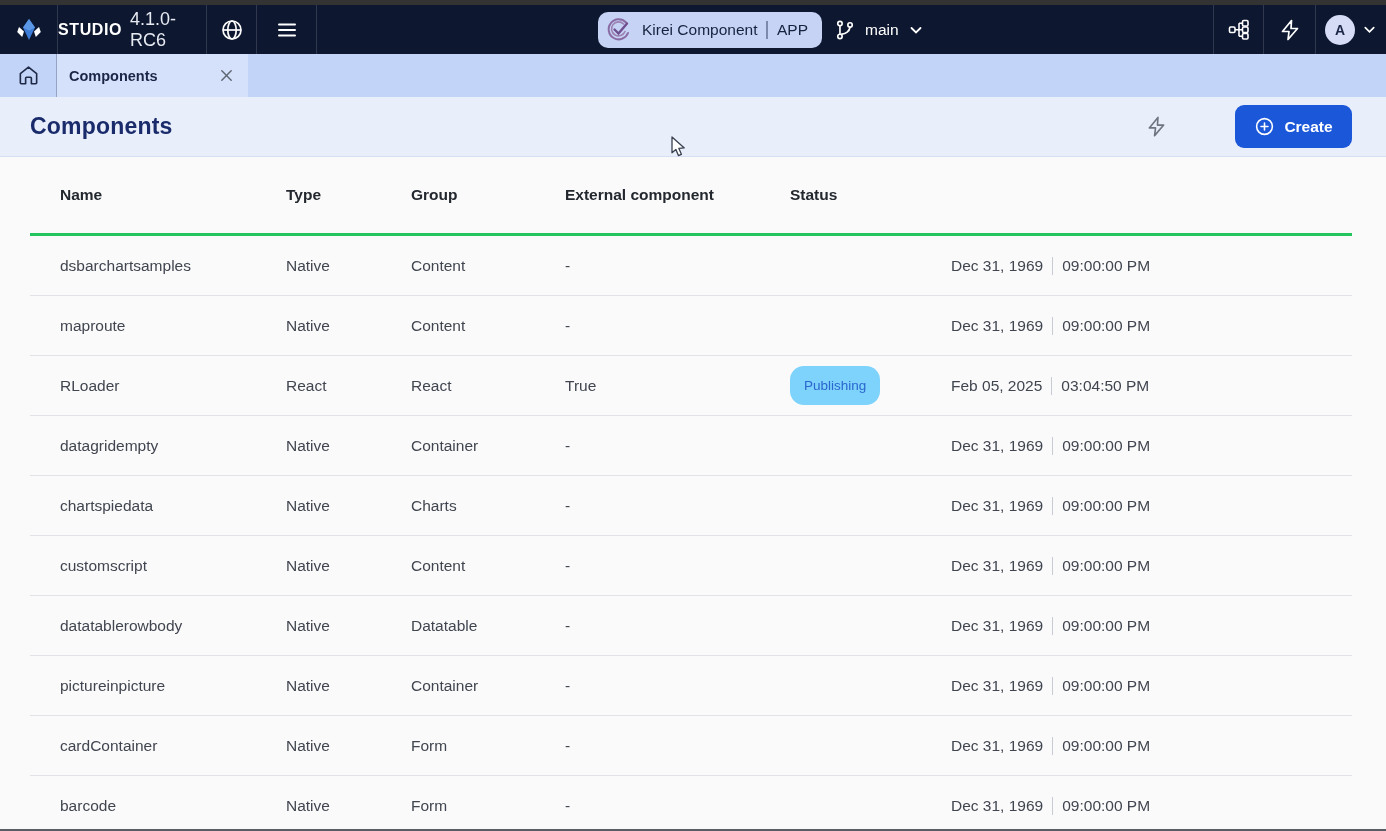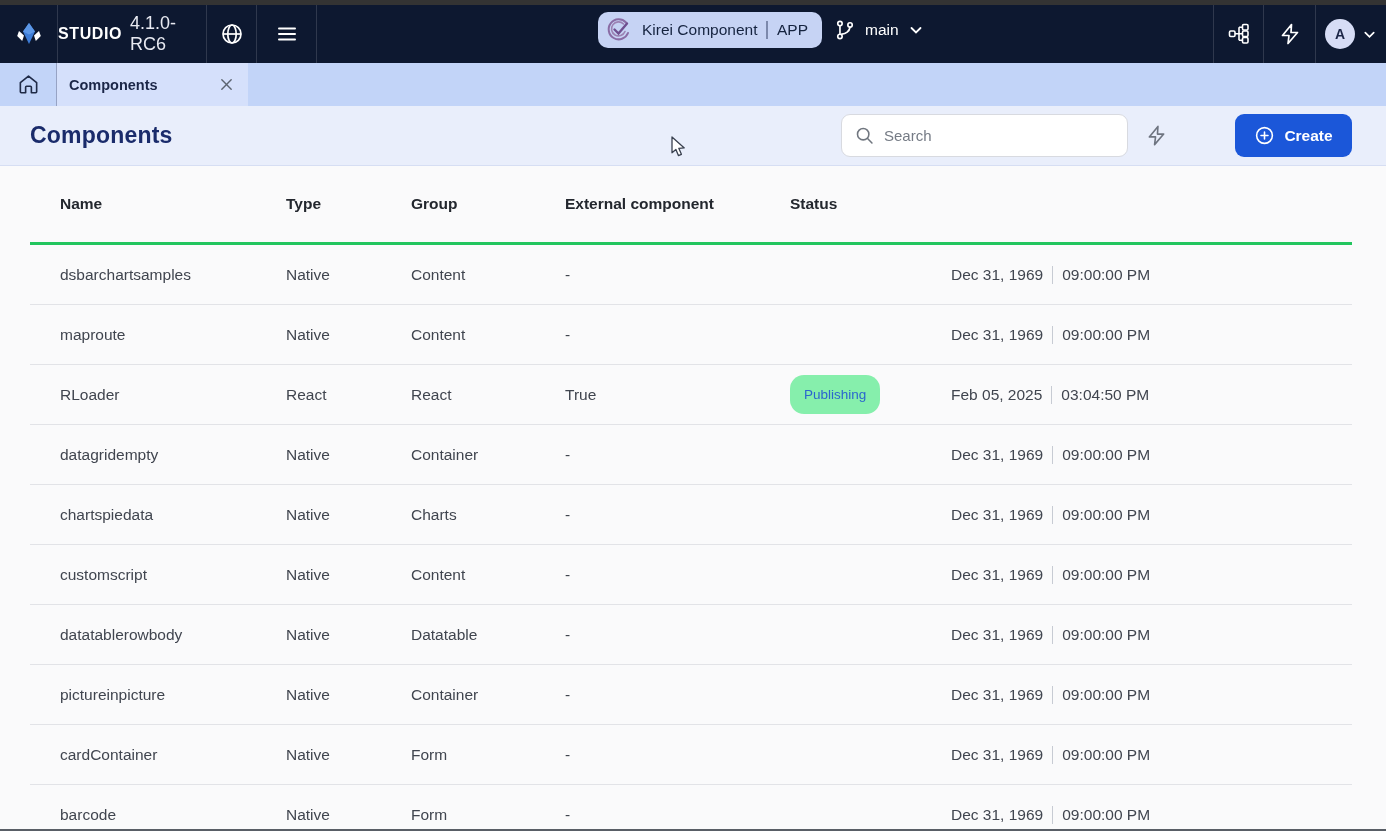--- a/index.html
+++ b/index.html
@@ -9,21 +9,21 @@
     background:#FAFAFB;
     position:relative;
     color:#40454F;
   }
 
   
   .top-strip { height:5px; background:#333333; }
 
   
   .navbar {
-    height:58px; background:#0D1830; color:#fff;
+    height:49px; background:#0D1830; color:#fff;
     display:flex; align-items:stretch; position:relative;
   }
   .nav-sec { display:flex; align-items:center; justify-content:center; }
   .nav-sec.bordered { border-right:1px solid rgba(255,255,255,0.14); }
   .nav-logo { width:58px; }
   .nav-brand { width:149px; gap:8px; }
   .brand-product { font-weight:bold; font-size:16px; letter-spacing:0.6px; }
   .brand-version { font-size:18px; color:#E8EAF2; }
   .nav-globe { width:50px; }
   .nav-menu { width:60px; }
@@ -99,21 +99,21 @@
     display:grid;
     grid-template-columns:256px 125px 154px 225px 161px 1fr;
     align-items:center;
   }
   .thead { height:79px; border-bottom:3px solid #22c55e; }
   .th { font-size:15.5px; font-weight:bold; color:#23272E; }
   .tr { height:60px; border-bottom:1px solid #E2E3E7; cursor:pointer; }
   .td { font-size:15.5px; color:#40454F; }
   .col-name { padding-left:30px; }
   .badge {
-    display:inline-block; background:#86efac; color:#2B66CE;
+    display:inline-block; background:#7dd3fc; color:#2B66CE;
     font-size:13.5px; padding:12px 14px; border-radius:14px;
   }
   .col-update { display:flex; align-items:center; }
   .upd-divider { width:1px; height:18px; background:#C7CBD3; margin:0 9px; }
 
   .bottom-edge { position:absolute; left:0; bottom:0; width:1386px; height:2px; background:#595E66; }
 
   .cursor { position:absolute; left:670px; top:136px; pointer-events:none; z-index:99; }
 
   svg { display:block; }
@@ -237,29 +237,20 @@
           <line x1="13" y1="3" x2="3" y2="13"></line>
         </svg>
       </span>
     </span>
   </div>
 </div>
 
 <div class="page-header">
   <div class="page-title">Components</div>
   <div class="header-right">
-    <div class="search-box">
-      <span>
-        <svg width="21" height="21" viewBox="0 0 24 24" fill="none" stroke="#70767F" stroke-width="1.8" stroke-linecap="round">
-          <circle cx="10.5" cy="10.5" r="6.5"></circle>
-          <line x1="15.5" y1="15.5" x2="20.5" y2="20.5"></line>
-        </svg>
-      </span>
-      <input type="text" placeholder="Search" style="">
-    </div>
     <span class="header-flash">
       <svg width="23" height="23" viewBox="0 0 24 24" fill="none" stroke="#6E7480" stroke-width="1.7" stroke-linejoin="round">
         <path d="M13.5 2.5 L4.5 13.5 H11 L10 21.5 L19.5 10.5 H13 Z"></path>
       </svg>
     </span>
     <button class="create-btn">
       <span>
         <svg width="21" height="21" viewBox="0 0 24 24" fill="none" stroke="#FFFFFF" stroke-width="1.8" stroke-linecap="round">
           <circle cx="12" cy="12" r="9"></circle>
           <line x1="12" y1="8" x2="12" y2="16"></line>

